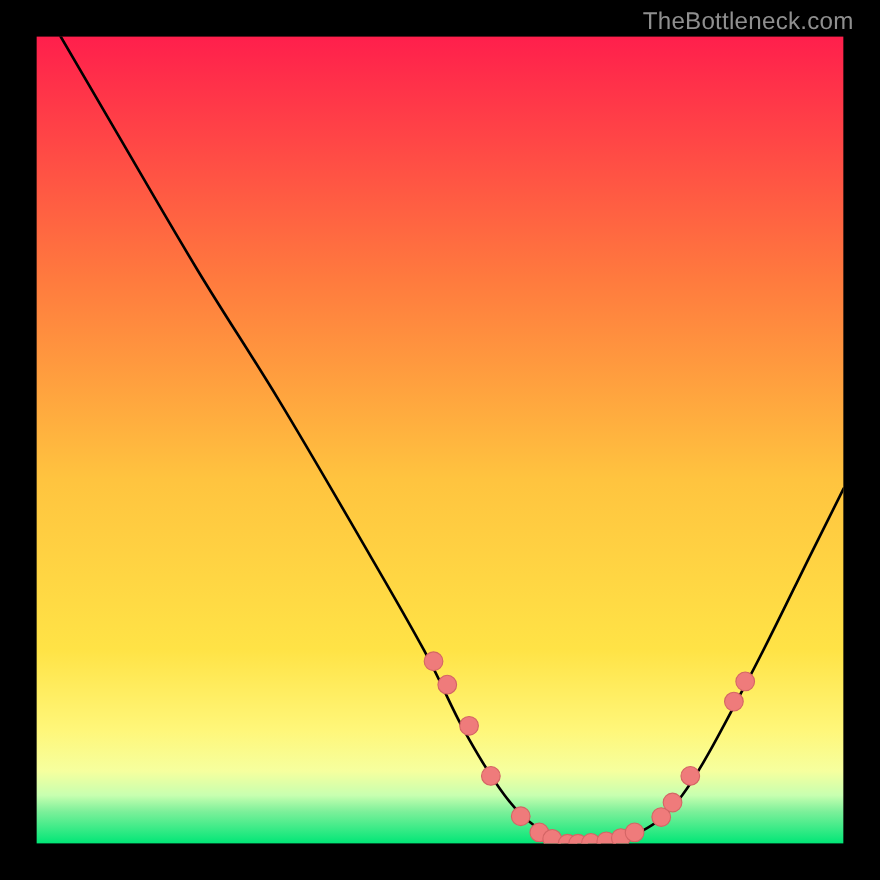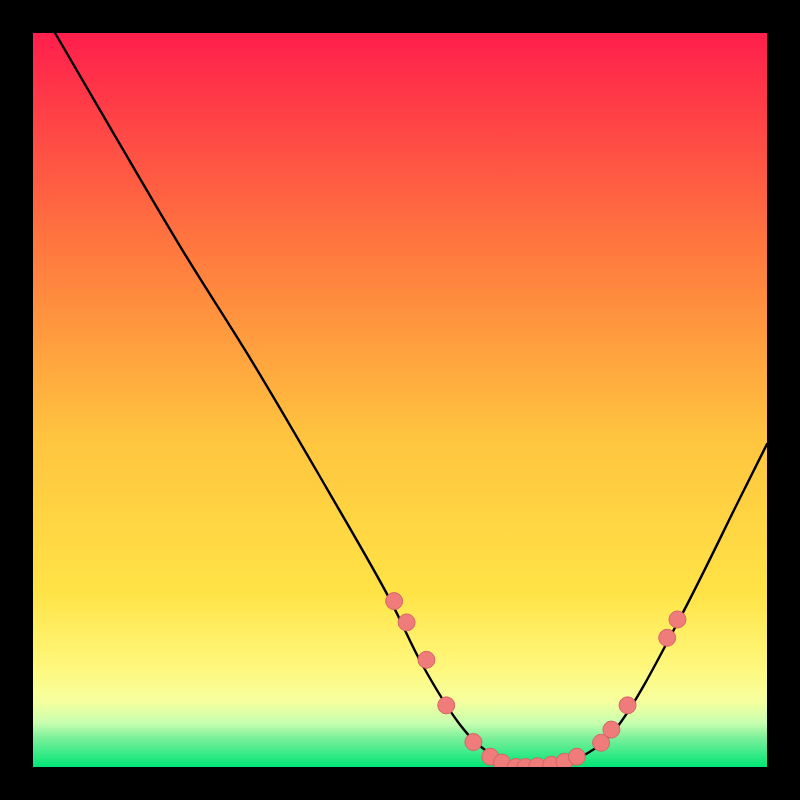--- a/index.html
+++ b/index.html
@@ -79,14 +79,15 @@
           <circle cx="543.894" cy="723.724" r="8.5" fill="#ef7b7b" stroke="#d46565" stroke-width="1"></circle>
           <circle cx="568.116" cy="709.778" r="8.5" fill="#ef7b7b" stroke="#d46565" stroke-width="1"></circle>
           <circle cx="578.3919999999999" cy="696.566" r="8.5" fill="#ef7b7b" stroke="#d46565" stroke-width="1"></circle>
           <circle cx="594.5400000000001" cy="672.344" r="8.5" fill="#ef7b7b" stroke="#d46565" stroke-width="1"></circle>
           <circle cx="634.176" cy="604.816" r="8.5" fill="#ef7b7b" stroke="#d46565" stroke-width="1"></circle>
           <circle cx="644.452" cy="586.466" r="8.5" fill="#ef7b7b" stroke="#d46565" stroke-width="1"></circle>
         </g>
       </svg>
   </div>
 
+  <div class="watermark">TheBottleneck.com</div>
 
 </div>
 
 </body></html>

